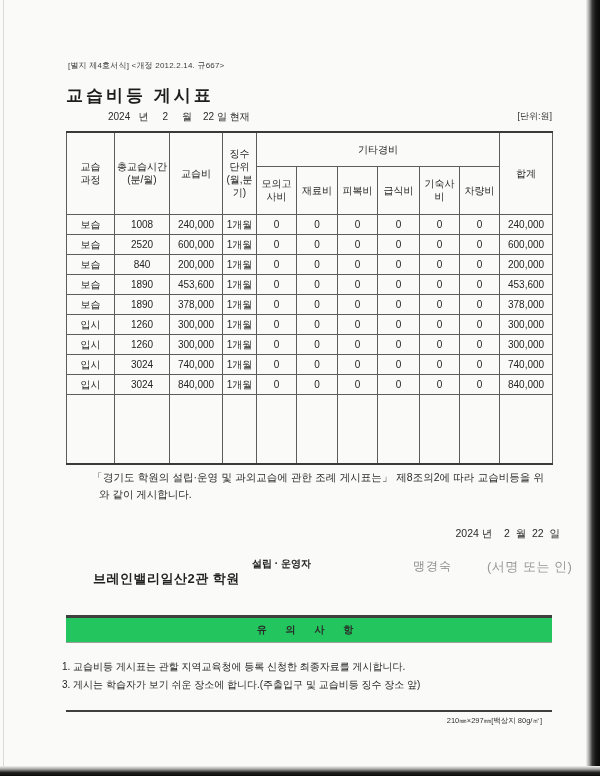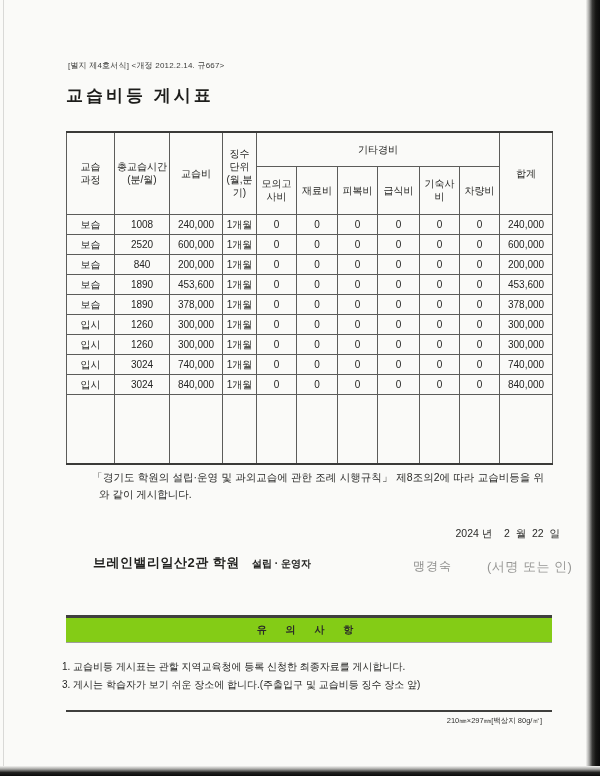--- a/index.html
+++ b/index.html
@@ -52,28 +52,28 @@
     font-size:10.5px; line-height:1.6; text-align:justify; color:#2a2a28;
     padding-left:7px; text-indent:-7px;
   }
 
   .date2 {
     position:absolute; left:84px; top:527px; width:476px;
     text-align:right; font-size:10.5px; white-space:pre; color:#2a2a28;
   }
 
   .signature { position:absolute; left:66px; top:554px; width:486px; height:22px; }
-  .academy-name { position:absolute; left:27px; top:0; font-size:13px; font-weight:bold; letter-spacing:0.5px; color:#1f1f1d; }
+  .academy-name { position:absolute; left:27px; top:16px; font-size:13px; font-weight:bold; letter-spacing:0.5px; color:#1f1f1d; }
   .role-label { position:absolute; left:186px; top:3px; font-size:10px; font-weight:bold; color:#242422; }
   .signer-name { position:absolute; left:347px; top:4px; font-size:12px; color:#8e8e8c; letter-spacing:1px; }
   .sign-hint { position:absolute; left:421px; top:4px; font-size:13px; color:#97979५5; color:#979795; letter-spacing:0.5px; white-space:pre; }
 
   .notice-bar {
     position:absolute; left:66px; top:615px; width:486px; height:28px;
-    background:#84cc16; border-top:3px solid #3f3f3d; border-bottom:1px solid #9e9e9c;
+    background:#22c55e; border-top:3px solid #3f3f3d; border-bottom:1px solid #9e9e9c;
     display:flex; align-items:center; justify-content:center;
     font-size:10px; font-weight:bold; letter-spacing:8px; color:#2a2a28;
   }
 
   .notes { position:absolute; left:62px; top:658px; width:470px; font-size:10px; line-height:17.5px; color:#262624; }
 
   .rule { position:absolute; left:66px; top:710px; width:486px; height:0; border-top:2px solid #3f3f3d; }
 
   .paper-spec {
     position:absolute; left:66px; top:716px; width:476px;
@@ -82,20 +82,24 @@
 </style>
 </head>
 <body>
 
 <div class="paper">
 
   <div class="form-ref">[별지 제4호서식] &lt;개정 2012.2.14. 규667&gt;</div>
 
   <div class="doc-title">교습비등 게시표</div>
 
+  <div class="date-row">
+    <span class="as-of">2024   년     2     월    22 일 현재</span>
+    <span class="unit-label">[단위:원]</span>
+  </div>
 
   <div class="table-wrap">
     <table class="fee-table">
       <colgroup>
         <col style="width:48px">
           <col style="width:55px">
           <col style="width:53px">
           <col style="width:34px">
         <col style="width:40px">
           <col style="width:41px">
@@ -258,21 +262,21 @@
             <td></td>
             <td></td>
             <td></td>
             <td></td>
             <td></td>
           </tr>
         </tbody>
     </table>
   </div>
 
-  <div class="statement">「경기도 학원의 설립·운영 및 과외교습에 관한 조례 시행규칙」  제8조의2에 따라 교습비등을 위와 같이 게시합니다.</div>
+  <div class="statement">「경기도 학원의 설립·운영 및 과외교습에 관한 조례 게시표는」  제8조의2에 따라 교습비등을 위와 같이 게시합니다.</div>
 
   <div class="date2">2024 년    2  월  22  일</div>
 
   <div class="signature">
     <span class="academy-name">브레인밸리일산2관 학원</span>
     <span class="role-label">설립 · 운영자</span>
     <span class="signer-name">맹경숙</span>
     <span class="sign-hint">(서명 또는 인)</span>
   </div>
 

